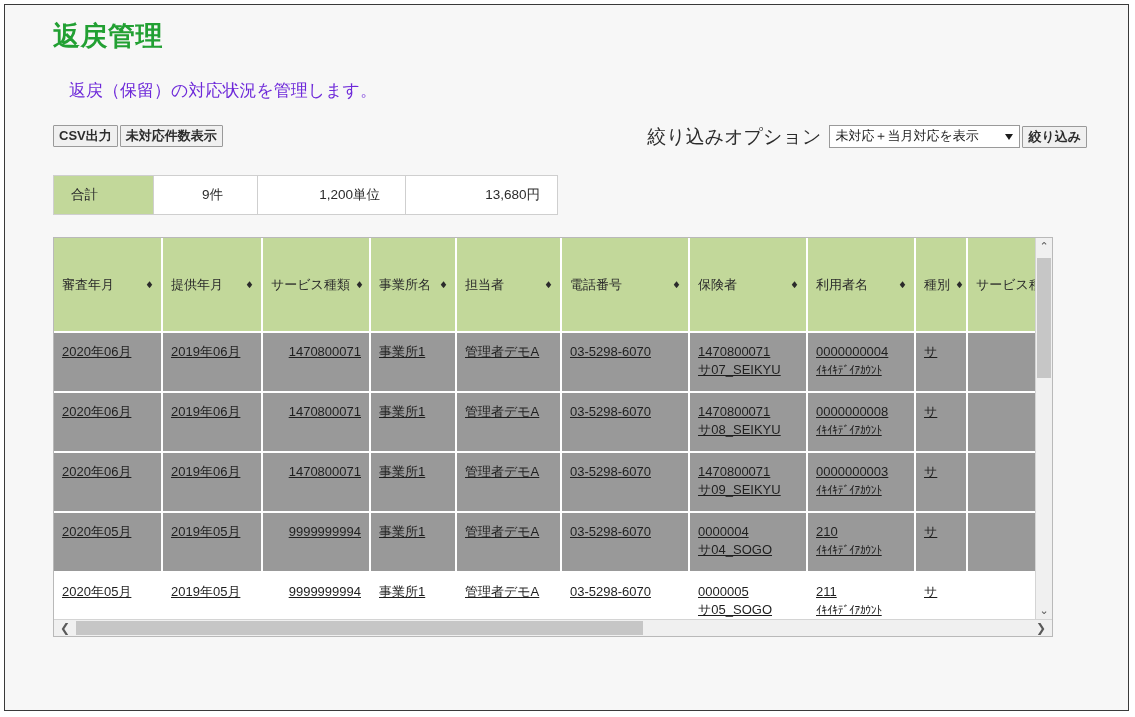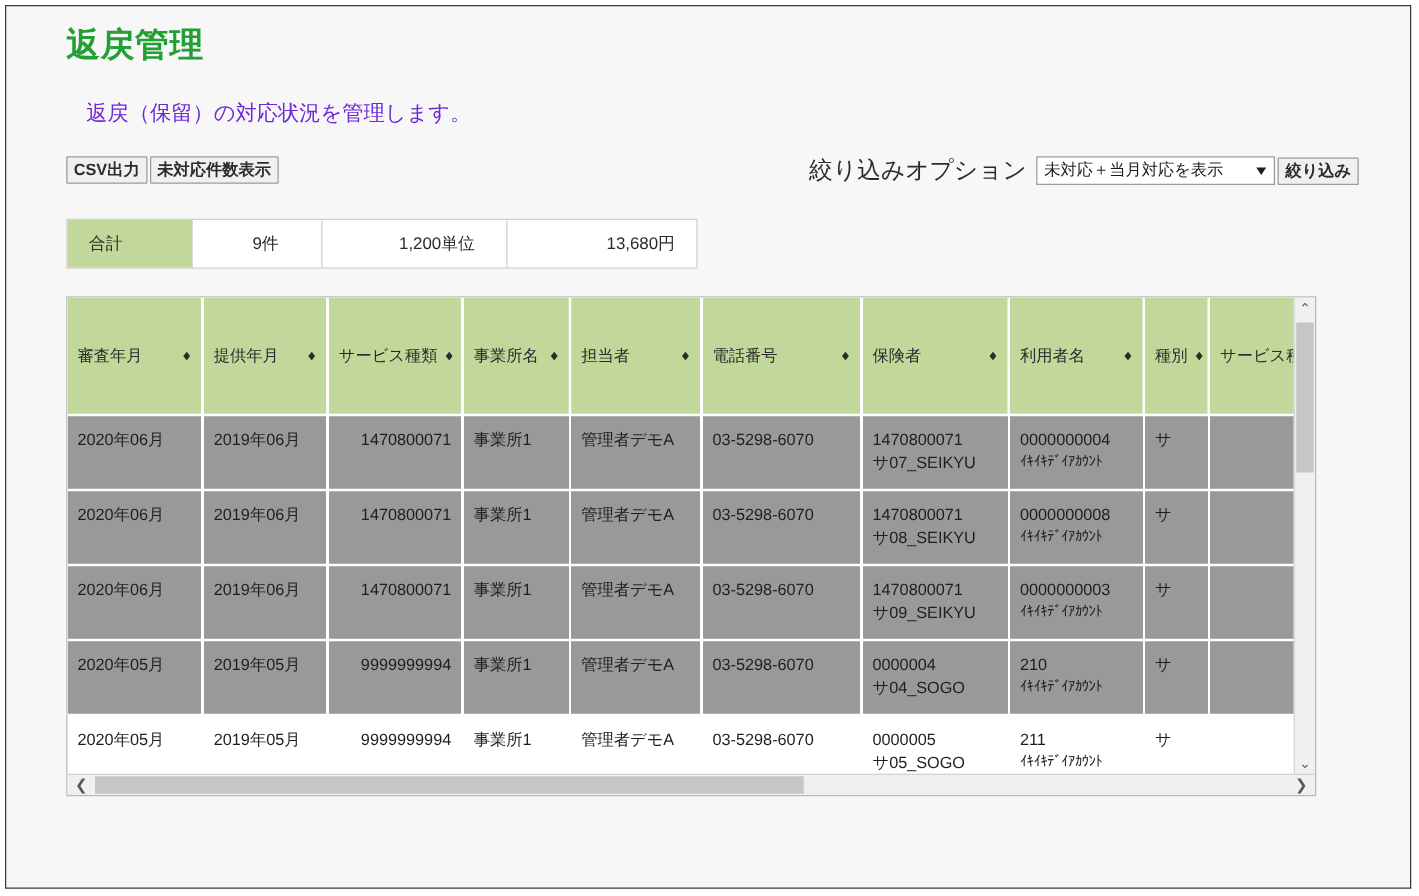--- a/index.html
+++ b/index.html
@@ -214,20 +214,21 @@
   table.grid td {
     height: 60px;
     vertical-align: top;
     padding: 10px 8px 0 8px;
     border-right: 2px solid transparent;
     border-bottom: 2px solid #ffffff;
     box-sizing: border-box;
     white-space: nowrap;
     overflow: hidden;
     line-height: 18px;
+    text-decoration: underline;
   }
   tr.row-shaded td {
     background: #999999;
     color: #1f1f1f;
   }
   tr.row-plain td {
     background: #ffffff;
     color: #1f1f1f;
   }
   td.num {

